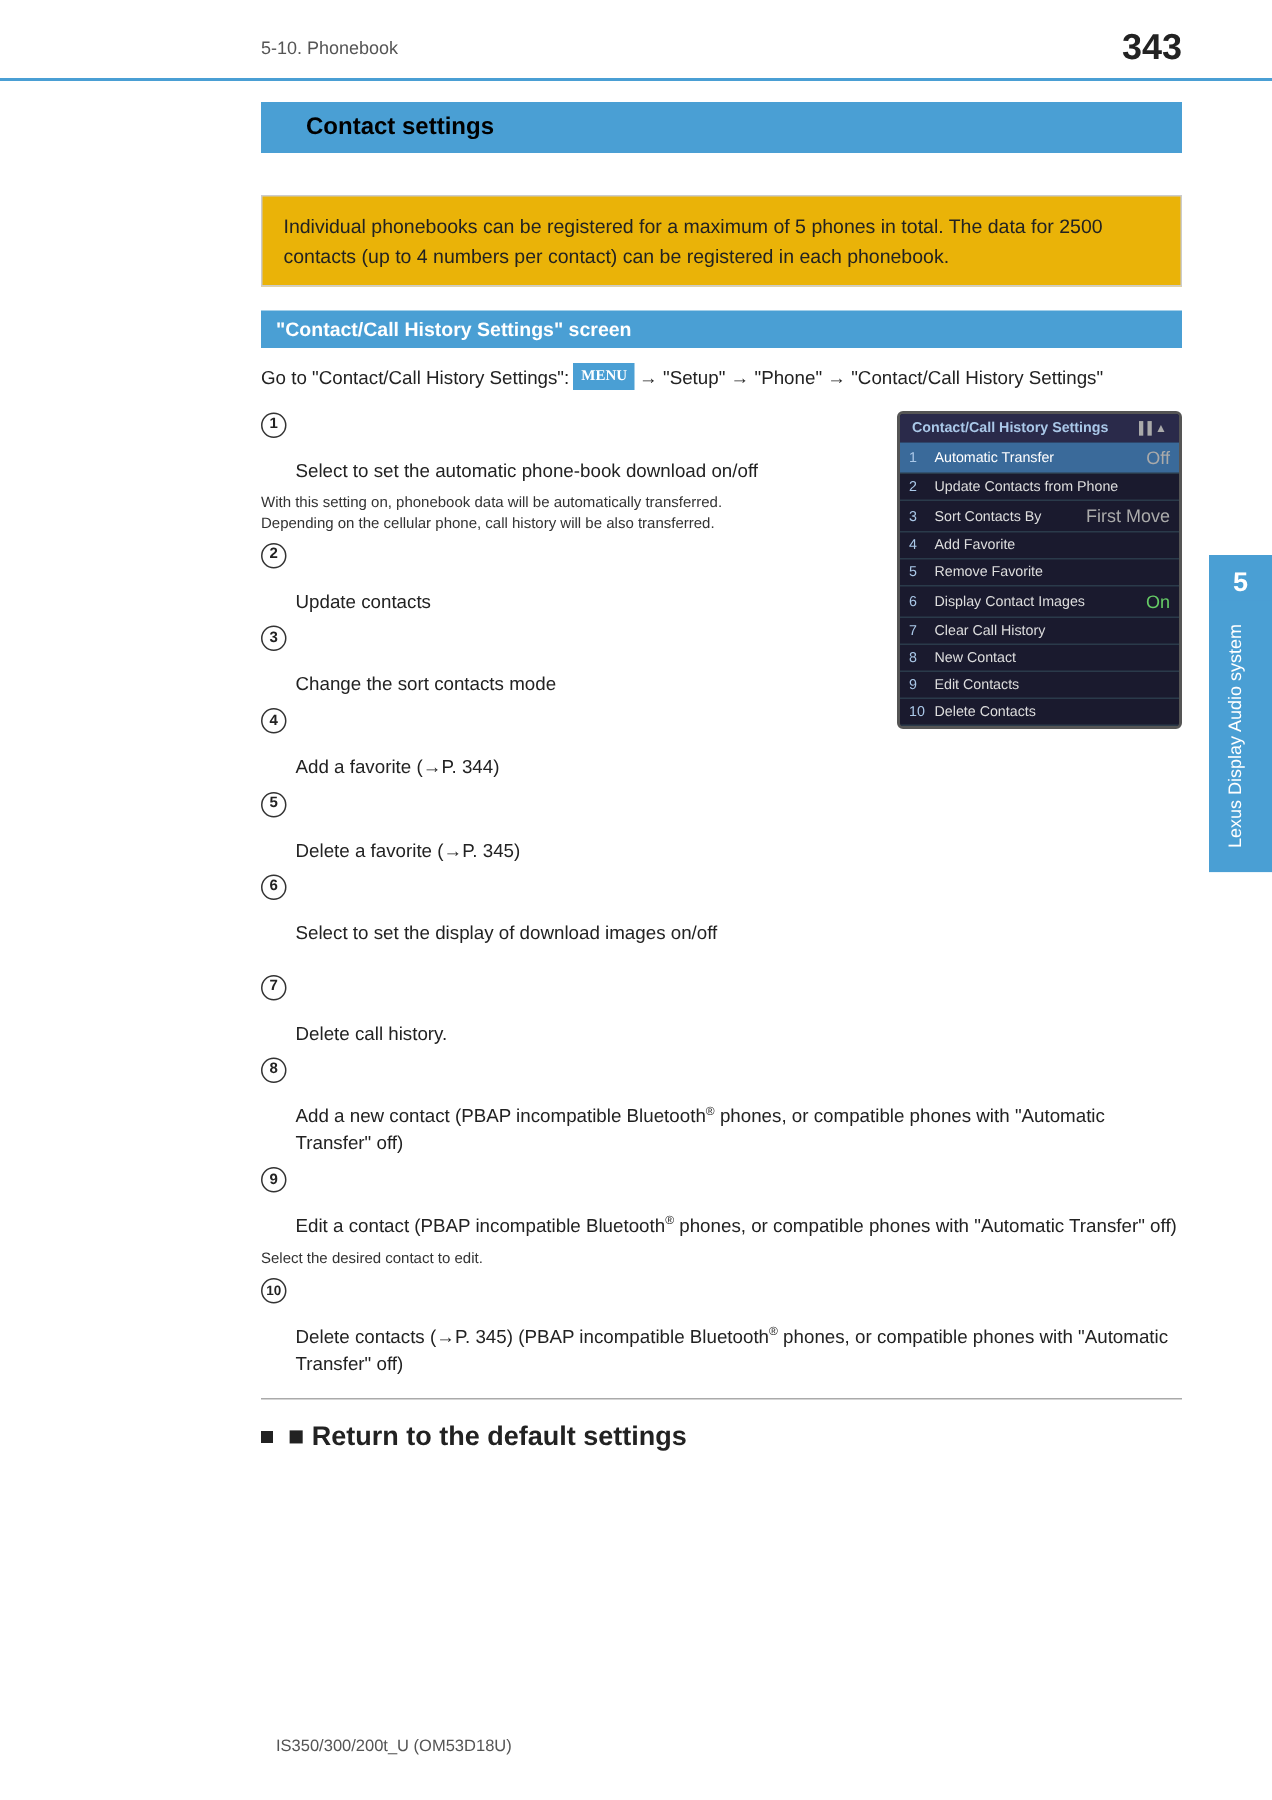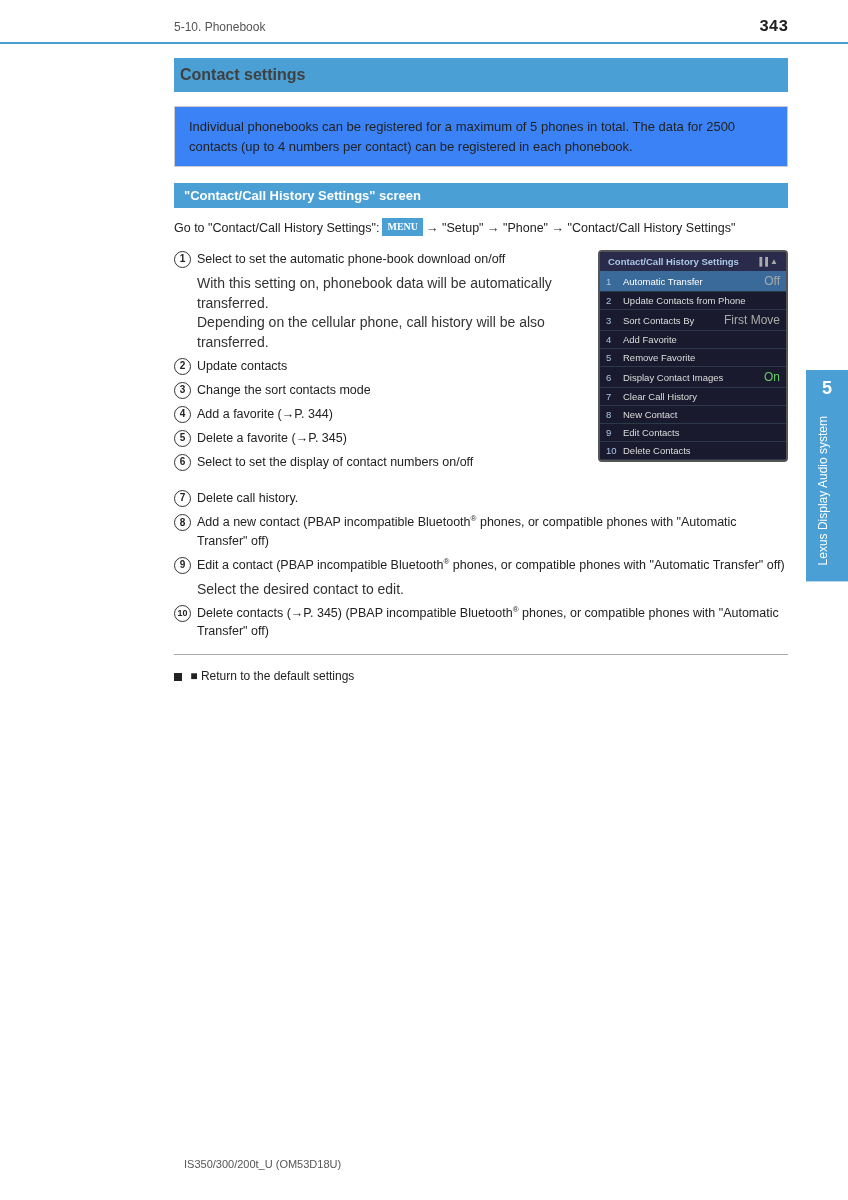--- a/index.html
+++ b/index.html
@@ -27,51 +27,50 @@
       align-items: center;
       padding: 18px 60px 6px 174px;
       border-bottom: 2px solid #4a9fd4;
     }
     .header-section {
       font-size: 12px;
       color: #555;
       margin-right: 10px;
     }
     .header-page-num {
-      font-size: 16px;
+      font-size: 24px;
       font-weight: bold;
       color: #222;
-      font-family: Liberation Mono, monospace;
     }
 
     
     .main-content {
       padding: 0 60px 60px 174px;
       position: relative;
     }
 
     
     .section-title-banner {
       background: #4a9fd4;
-      color: #404040;
+      color: #000000;
       font-size: 16px;
       font-weight: bold;
-      padding: 8px 6px;
+      padding: 8px 30px;
       margin-top: 14px;
-      margin-bottom: 14px;
     }
 
     
     .info-box {
       border: 1px solid #ccc;
-      background: #3b82f6;
+      background: #eab308;
       padding: 10px 14px;
       margin-bottom: 16px;
       font-size: 13px;
       line-height: 1.5;
+      margin-top: 28px;
     }
 
     
     .subsection-banner {
       background: #4a9fd4;
       color: #ffffff;
       font-size: 13px;
       font-weight: bold;
       padding: 5px 10px;
       margin-bottom: 10px;
@@ -179,44 +178,44 @@
       border: 1.5px solid #333;
       border-radius: 50%;
       font-size: 10px;
       font-weight: bold;
       margin-right: 6px;
       flex-shrink: 0;
       margin-top: 1px;
     }
     .item-text {
       flex: 1;
+      margin-top: 31px;
     }
     .item-subtext {
-      font-size: 14px;
-      margin-left: 23px;
+      font-size: 10px;
       margin-bottom: 4px;
       color: #333;
       line-height: 1.4;
     }
 
     
     .divider {
       border: none;
       border-top: 1px solid #aaa;
       margin: 14px 0;
     }
 
     
     .default-settings {
       font-size: 12.5px;
       margin-top: 10px;
     }
     .default-settings-header {
-      font-weight: normal;
-      font-size: 12px;
+      font-weight: bold;
+      font-size: 18px;
       margin-bottom: 3px;
     }
     .black-square {
       display: inline-block;
       width: 8px;
       height: 8px;
       background: #222;
       margin-right: 5px;
       vertical-align: middle;
     }
@@ -320,21 +319,21 @@
           <span class="item-text">Add a favorite (→P. 344)</span>
         </div>
 
         <div class="numbered-item">
           <span class="item-circle">5</span>
           <span class="item-text">Delete a favorite (→P. 345)</span>
         </div>
 
         <div class="numbered-item">
           <span class="item-circle">6</span>
-          <span class="item-text">Select to set the display of contact numbers on/off</span>
+          <span class="item-text">Select to set the display of download images on/off</span>
         </div>
 
       </div>
 
       <div class="right-col">
         <div class="screen-mockup">
           <div class="screen-title-bar">
             <span>Contact/Call History Settings</span>
             <span class="screen-icons">▐▐ ▲</span>
           </div>

